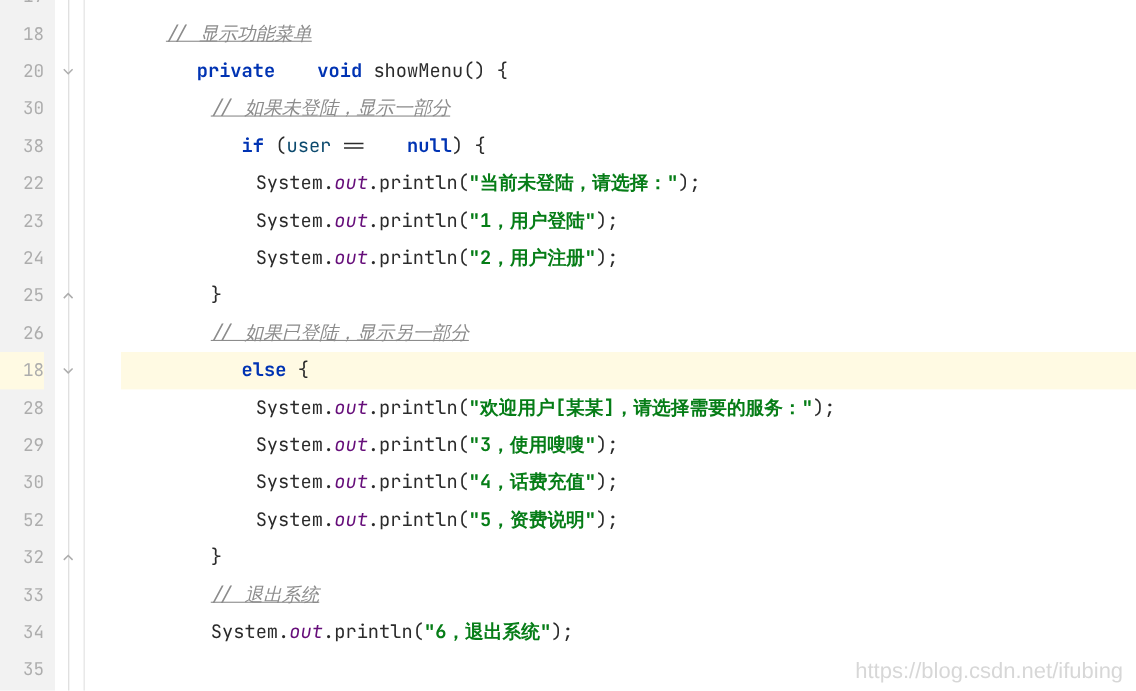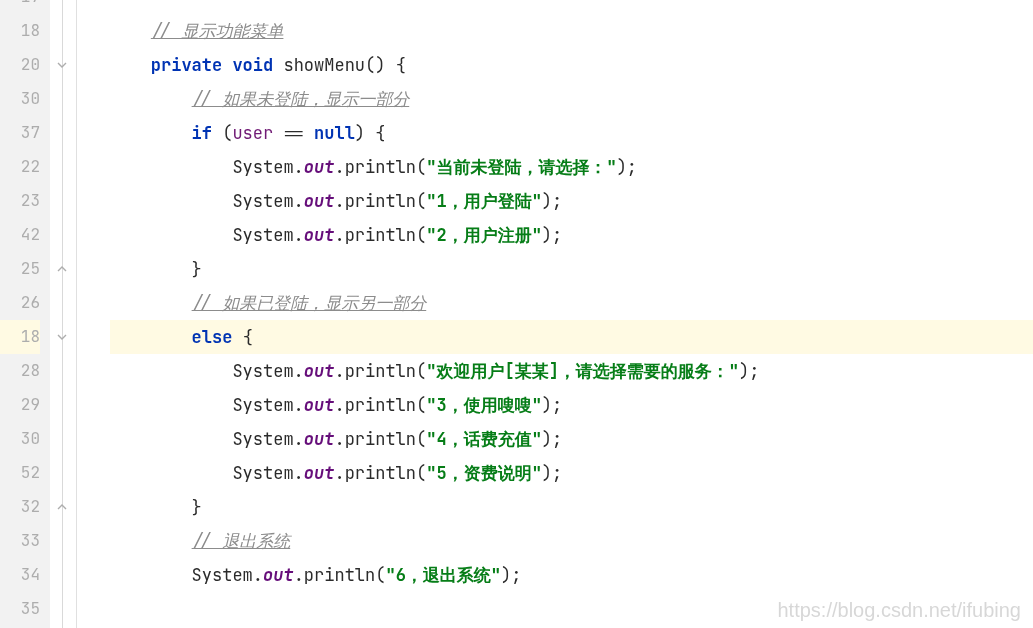--- a/index.html
+++ b/index.html
@@ -69,24 +69,24 @@
     white-space: pre;
   }
   .line {
     height: 34px;
     line-height: 34px;
   }
   .line.hl {
     background: #fffae3;
   }
   .gutter .line { font-size: 16px; }
-  .kw { color: #0033b3; font-weight: bold; }
+  .kw { color: #0033b3; font-weight: bold; margin-left: 28px; }
   .ident { color: #2b2b2b; }
-  .fieldref { color: #701a75; }
-  .staticf { color: #660e7a; font-style: italic; font-weight: bold; }
+  .fieldref { color: #0c4a6e; }
+  .staticf { color: #660e7a; font-style: italic; }
   .method { color: #2b2b2b; }
   .str { color: #067d17; font-weight: bold; }
   .comment { color: #8c8c8c; font-style: italic; text-decoration: underline; }
   .punct { color: #2b2b2b; }
   .watermark {
     position: absolute;
     right: 12px;
     bottom: 6px;
     color: rgba(140,140,140,0.35);
     font-family: Arial, sans-serif;
@@ -96,24 +96,24 @@
 </style>
 </head>
 <body>
 
 <div class="editor">
   <div class="gutter" id="gutter" style="margin-top: -20px;">
       <div class="line">17</div>
       <div class="line">18</div>
       <div class="line">20</div>
       <div class="line">30</div>
-      <div class="line">37</div>
+      <div class="line">38</div>
       <div class="line">22</div>
       <div class="line">23</div>
-      <div class="line">42</div>
+      <div class="line">24</div>
       <div class="line">25</div>
       <div class="line">26</div>
       <div class="line hl">18</div>
       <div class="line">28</div>
       <div class="line">29</div>
       <div class="line">30</div>
       <div class="line">52</div>
       <div class="line">32</div>
       <div class="line">33</div>
       <div class="line">34</div>

